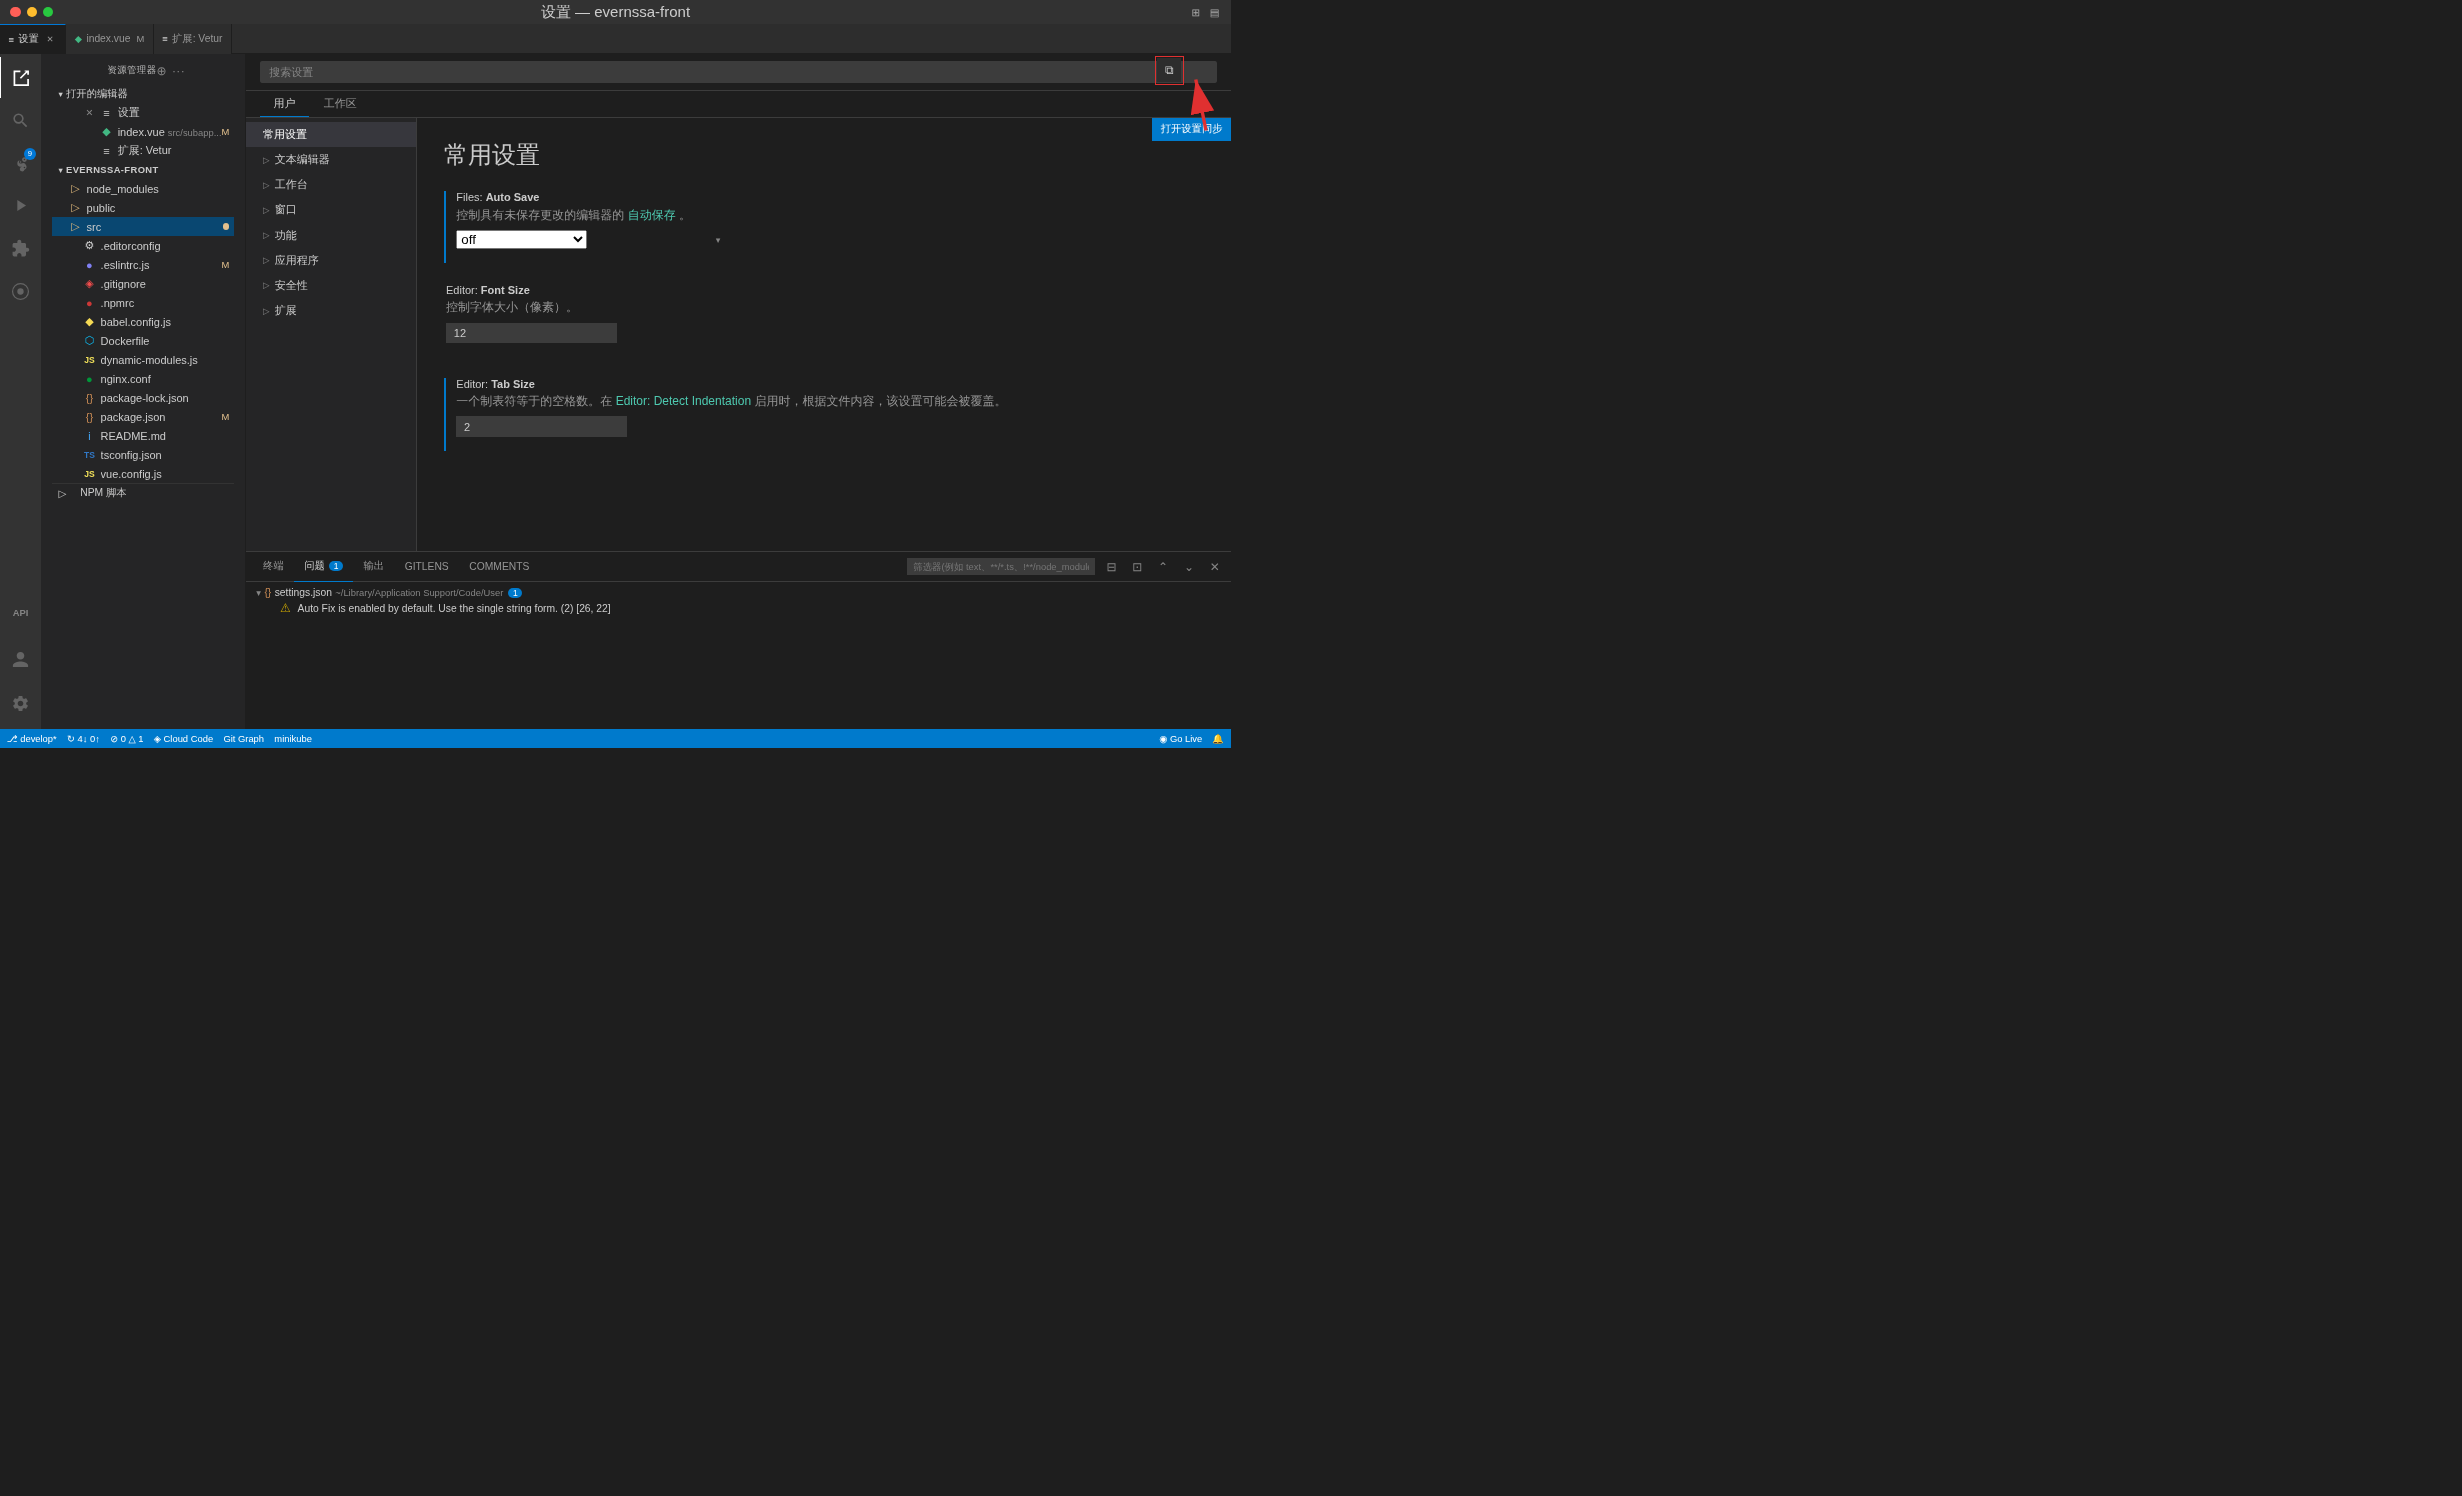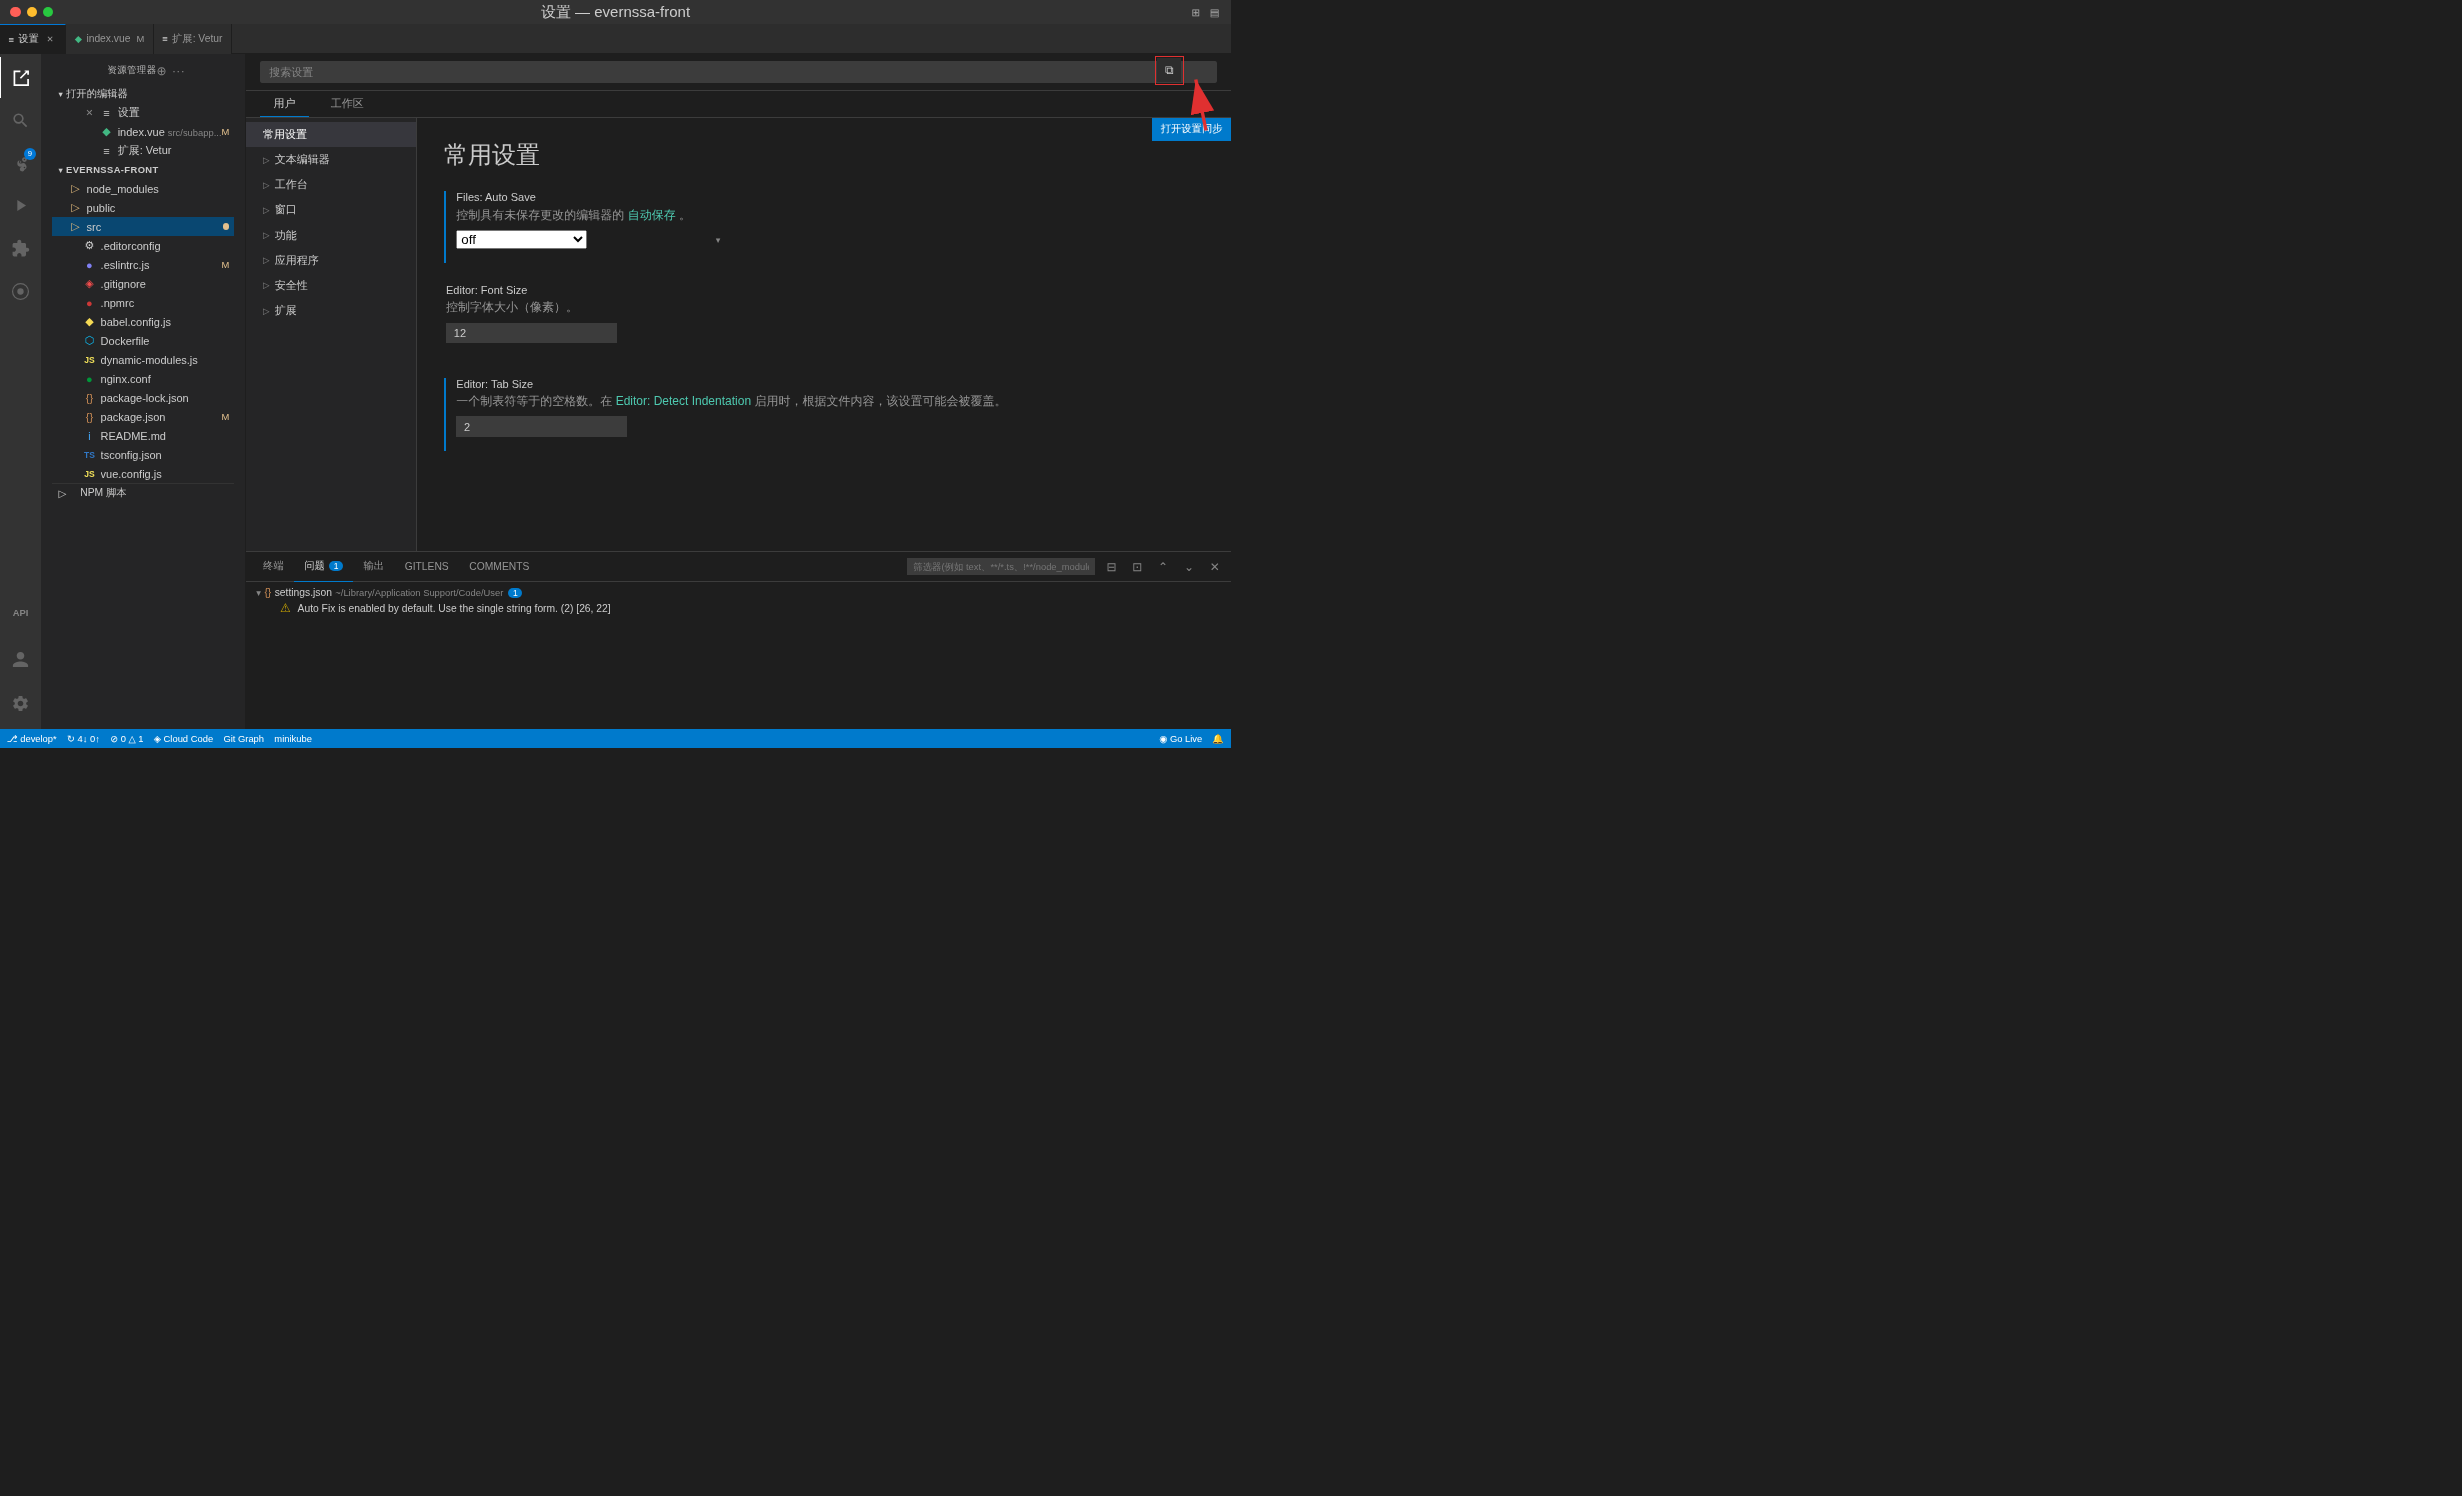--- a/index.html
+++ b/index.html
@@ -319,21 +319,21 @@
       padding: 4.3px 8.5px;
       font-size: 11px;
       outline: none;
       border-radius: 1.7px;
     }
     .settings-search input::placeholder { color: #858585; }
 
     
     .settings-tabs {
       display: flex;
-      gap: 8px;
+      gap: 1px;
       padding: 0 13.7px;
       border-bottom: 0.9px solid #3c3c3c;
       flex-shrink: 0;
     }
     .settings-tab {
       padding: 5.1px 13.7px;
       font-size: 11px;
       color: #969696;
       cursor: pointer;
       border-bottom: 1.7px solid transparent;
@@ -398,21 +398,21 @@
     }
     .setting-item.highlighted {
       border-left: 2.6px solid #007acc;
       padding-left: 10.3px;
     }
     .setting-title {
       font-size: 11px;
       color: #cccccc;
       margin-bottom: 3.4px;
     }
-    .setting-title strong { font-weight: 400; }
+    .setting-title strong { font-weight: 700; }
     .setting-description {
       font-size: 12px;
       color: #969696;
       margin-bottom: 6.8px;
       line-height: 1.4;
     }
     .setting-description a {
       color: #4ec9b0;
       text-decoration: none;
     }

